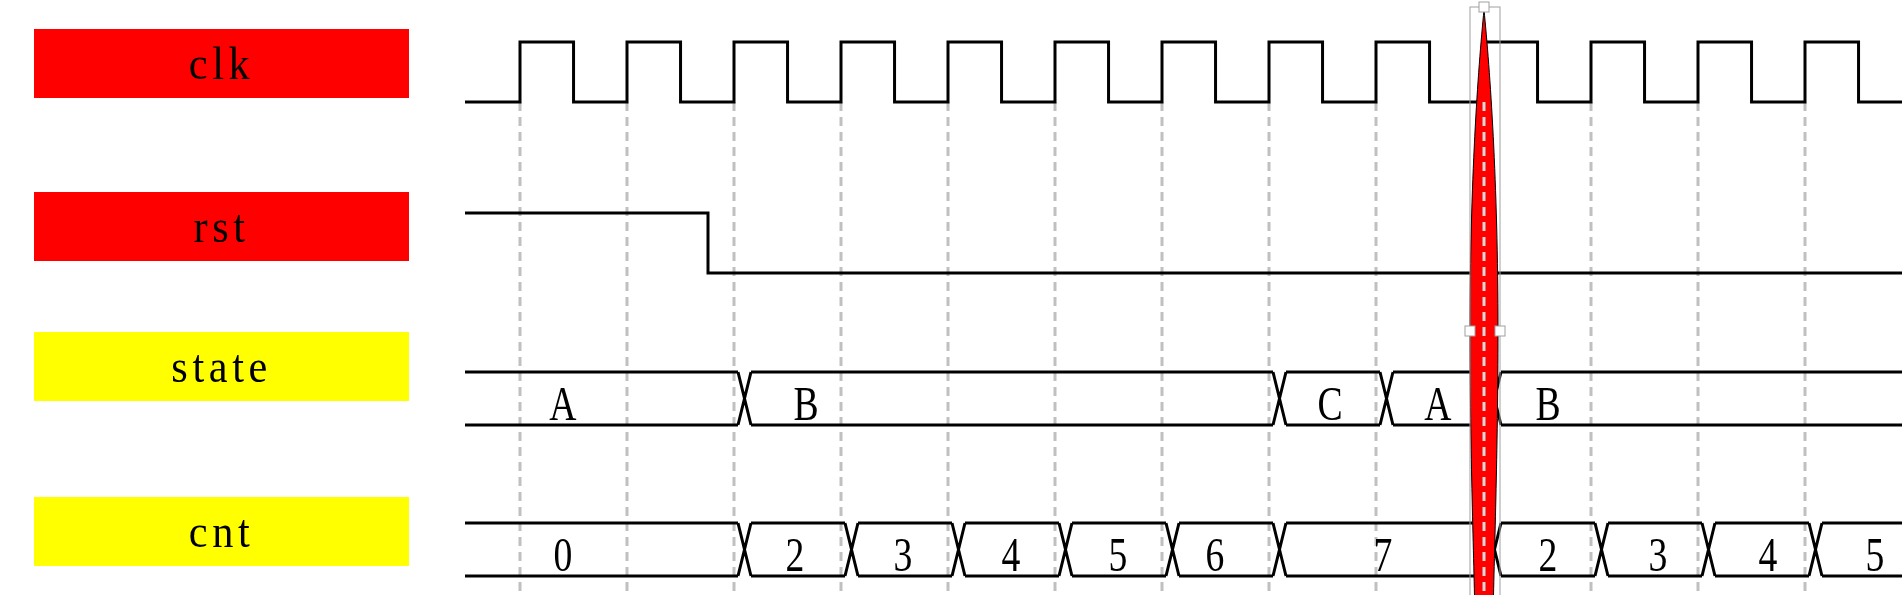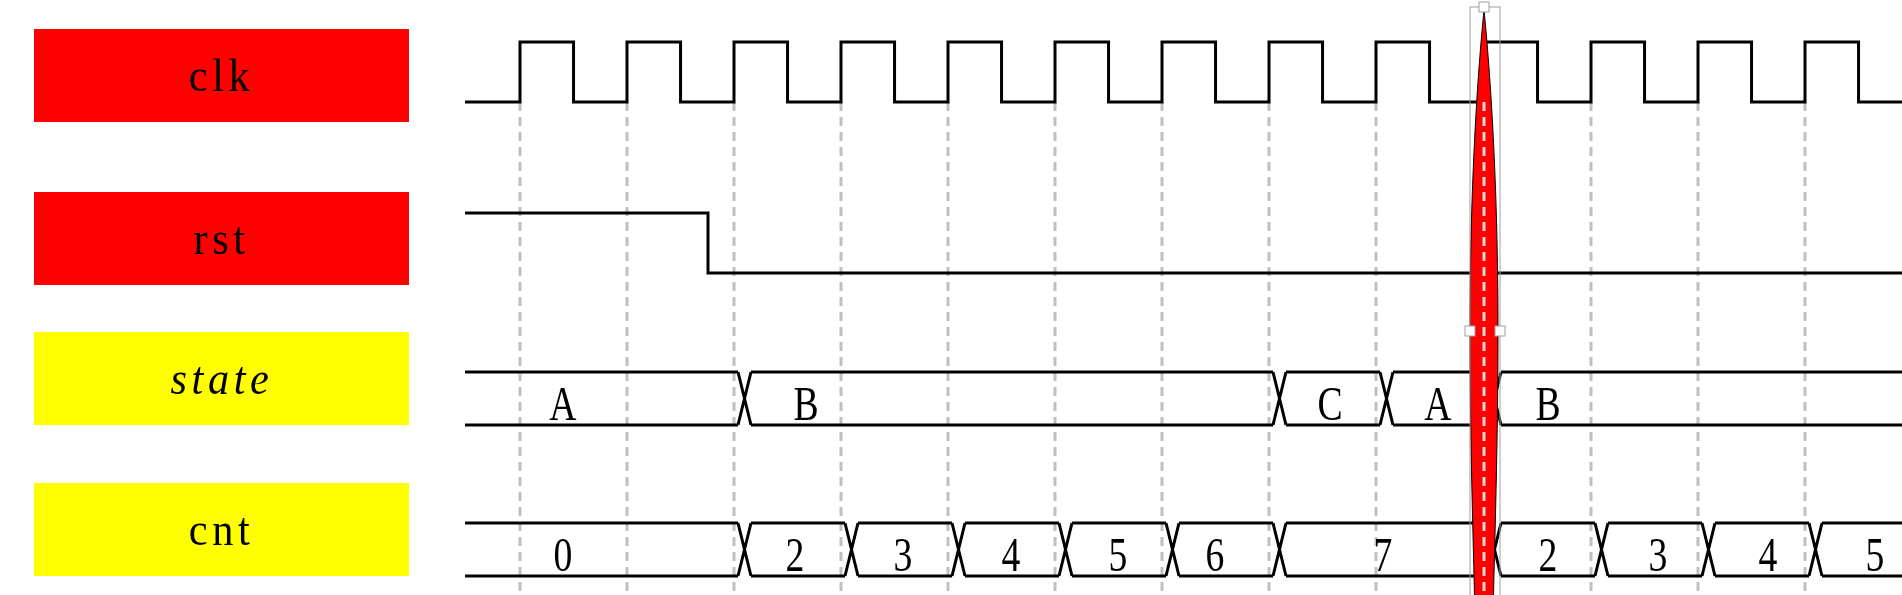--- a/index.html
+++ b/index.html
@@ -1,18 +1,18 @@
 <!DOCTYPE html>
 <html><head>
 <meta charset="utf-8">
 <style>
   html, body { margin: 0; padding: 0; background: #ffffff; }
   body { width: 1902px; height: 595px; position: relative; overflow: hidden; }
   .label-box {
-    position: absolute; left: 34px; width: 375px; height: 93px;
+    position: absolute; left: 34px; width: 375px; height: 69px;
     display: flex; align-items: center; justify-content: center;
   }
   .label-text {
     font-family: "Liberation Serif", serif;
     font-size: 46px; color: #000000; letter-spacing: 5px;
     transform: scaleX(0.92); line-height: 1;
   }
   #wave { position: absolute; left: 0; top: 0; }
   .bus-text {
     font-family: "Liberation Serif", serif; font-size: 46px; fill: #000000;
@@ -20,24 +20,24 @@
 </style>
 </head>
 <body>
 
 <div class="label-box" style="top:29px;background:#ff0000;">
   <span class="label-text">clk</span>
 </div>
 <div class="label-box" style="top:192px;background:#ff0000;">
   <span class="label-text">rst</span>
 </div>
-<div class="label-box" style="top:332px;background:#ffff00;font-style:italic;">
+<div class="label-box" style="top:332px;background:#ffff00;">
   <span class="label-text">state</span>
 </div>
-<div class="label-box" style="top:483px;background:#ffff00;">
+<div class="label-box" style="top:497px;background:#ffff00;">
   <span class="label-text">cnt</span>
 </div>
 
 <svg id="wave" width="1902" height="595" viewBox="0 0 1902 595" xmlns="http://www.w3.org/2000/svg">
   <g id="grid">
       <line x1="520" y1="102" x2="520" y2="595" stroke="#c0c0c0" stroke-width="3" stroke-dasharray="9,6"></line>
       <line x1="627" y1="102" x2="627" y2="595" stroke="#c0c0c0" stroke-width="3" stroke-dasharray="9,6"></line>
       <line x1="734" y1="102" x2="734" y2="595" stroke="#c0c0c0" stroke-width="3" stroke-dasharray="9,6"></line>
       <line x1="841" y1="102" x2="841" y2="595" stroke="#c0c0c0" stroke-width="3" stroke-dasharray="9,6"></line>
       <line x1="948" y1="102" x2="948" y2="595" stroke="#c0c0c0" stroke-width="3" stroke-dasharray="9,6"></line>

